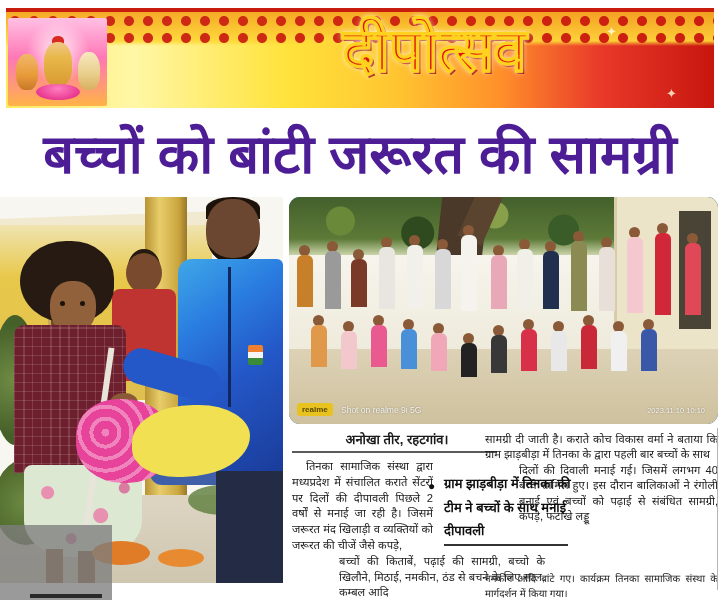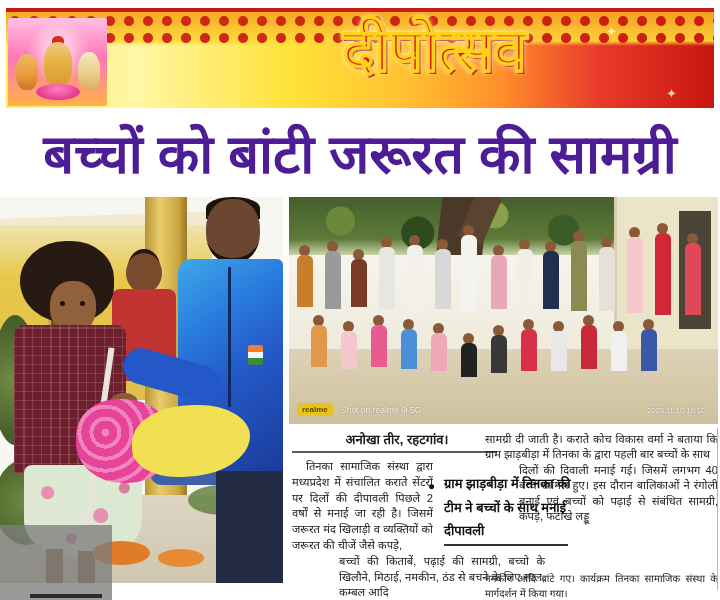--- a/index.html
+++ b/index.html
@@ -40,21 +40,21 @@
     font-size:46px; font-weight:900; color:#1c3ea8;
     -webkit-text-stroke:1px #ffffff; text-shadow:0 0 3px #ffffff, 0 0 6px #ffffff; }
 
   
   .headline { left:0; top:112px; width:720px; height:85px; line-height:85px; text-align:center;
     font-size:54px; font-weight:900; color:#4c1d95; white-space:nowrap; }
 
   
   .photo { overflow:hidden; }
   .photo-left { left:0; top:197px; width:283px; height:386px; background:#f7f6f1; }
-  .photo-right { left:289px; top:197px; width:429px; height:227px; background:#0369a1; }
+  .photo-right { left:289px; top:197px; width:429px; height:227px; background:#0369a1;border-radius:11px; }
 
   
   .lp-building { left:0; top:28px; width:212px; height:175px; background:linear-gradient(180deg,#efe4b0 0%,#e8c84a 30%,#dfbf4e 100%); }
   .lp-roof { left:0; top:18px; width:212px; height:22px; background:#f2ead0; transform:skewY(-2deg); }
   .lp-window { left:48px; top:96px; width:30px; height:46px; background:#6e4f2a; border:3px solid #caa858; }
   .lp-bush { left:-8px; top:118px; width:46px; height:130px; border-radius:50%; background:radial-gradient(circle,#6f8c44 0%,#46602a 80%); }
   .lp-pole { left:145px; top:0; width:42px; height:305px; background:linear-gradient(90deg,#b89334 0%,#e8cd6a 35%,#caa53e 80%,#99782a 100%); }
   .lp-ground { left:0; top:298px; width:283px; height:88px; background:linear-gradient(180deg,#ddd5c2 0%,#cfc6b0 100%); }
   .lp-grass1 { left:-6px; top:262px; width:64px; height:86px; border-radius:50%; background:radial-gradient(circle,#6d8a44 0%,#4a6428 85%); }
   .lp-grass2 { left:188px; top:288px; width:66px; height:30px; border-radius:50%; background:#5d7d3c; opacity:.8; }

